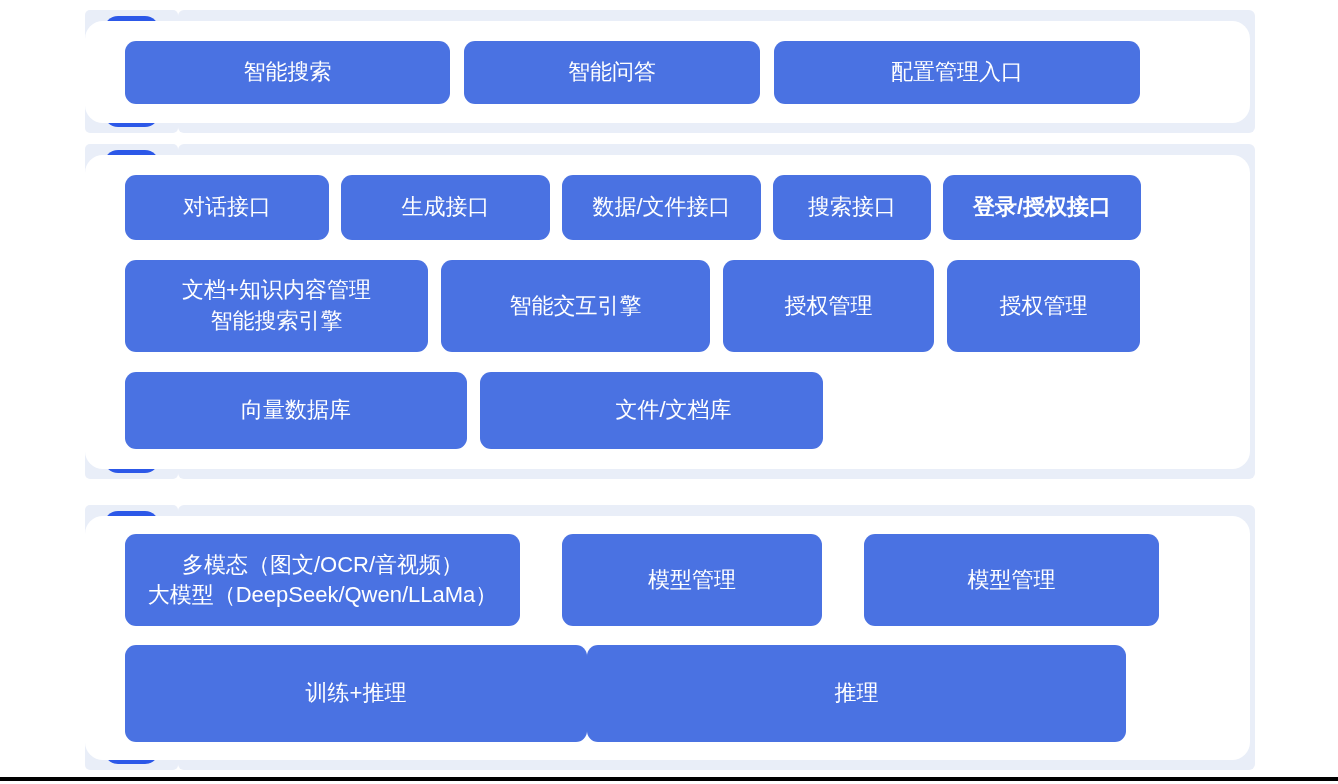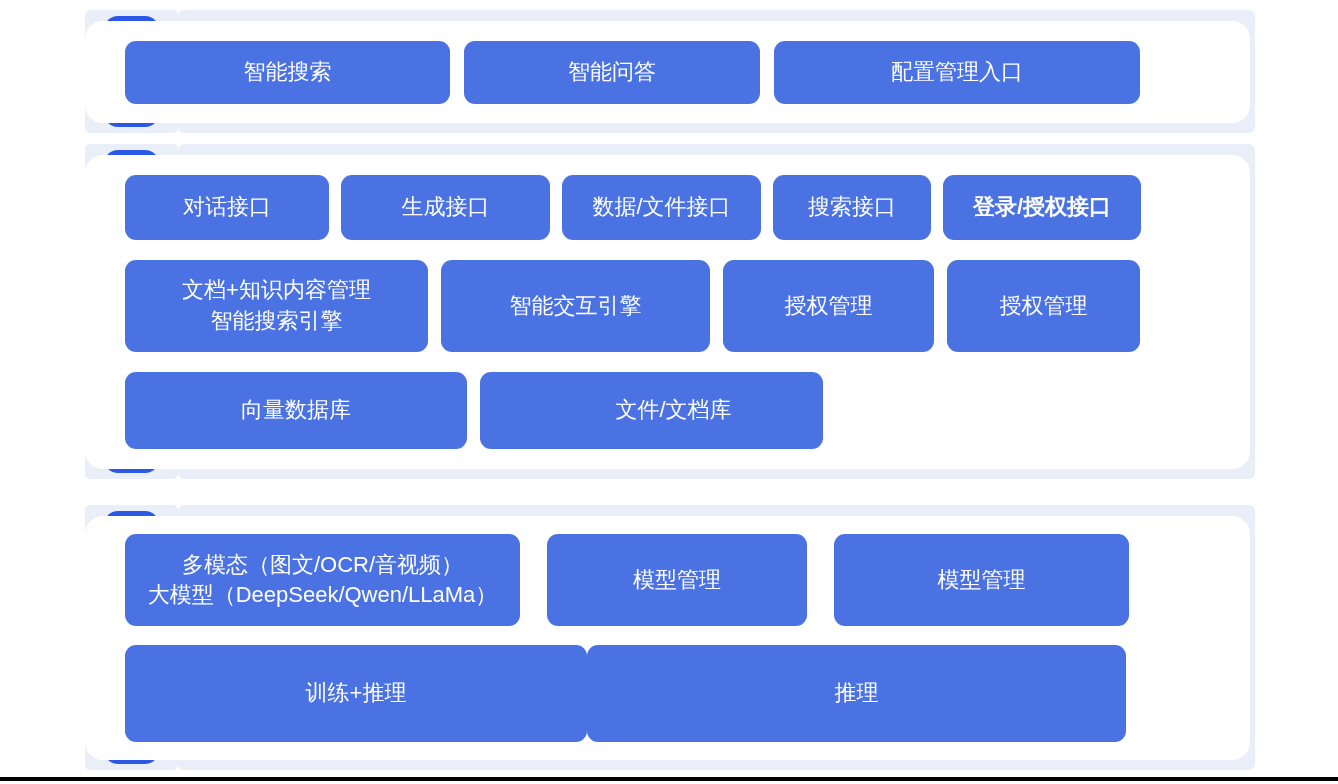--- a/index.html
+++ b/index.html
@@ -119,21 +119,21 @@
       <div class="content-bg"></div>
       <div class="gutter">
         <div class="gutter-row" style="height: 130px;">
           <div class="layer-label">基础模型</div>
         </div>
         <div class="gutter-row" style="height: 128px;">
           <div class="layer-label">算力层</div>
         </div>
       </div>
       <div class="card">
-        <div class="block-row" style="gap: 27px; height: 92px;">
+        <div class="block-row" style="gap: 42px; height: 92px;">
           <div class="block" style="width: 395px; height: 92px;">多模态（图文/OCR/音视频）
 大模型（DeepSeek/Qwen/LLaMa）</div>
           <div class="block" style="width: 260px; height: 92px;">模型管理</div>
           <div class="block" style="width: 295px; height: 92px;">模型管理</div>
         </div>
         <div class="block-row" style="gap: 0; height: 97px;">
           <div class="block" style="width: 462px; height: 97px;">训练+推理</div>
           <div class="block" style="width: 539px; height: 97px;">推理</div>
         </div>
       </div>

